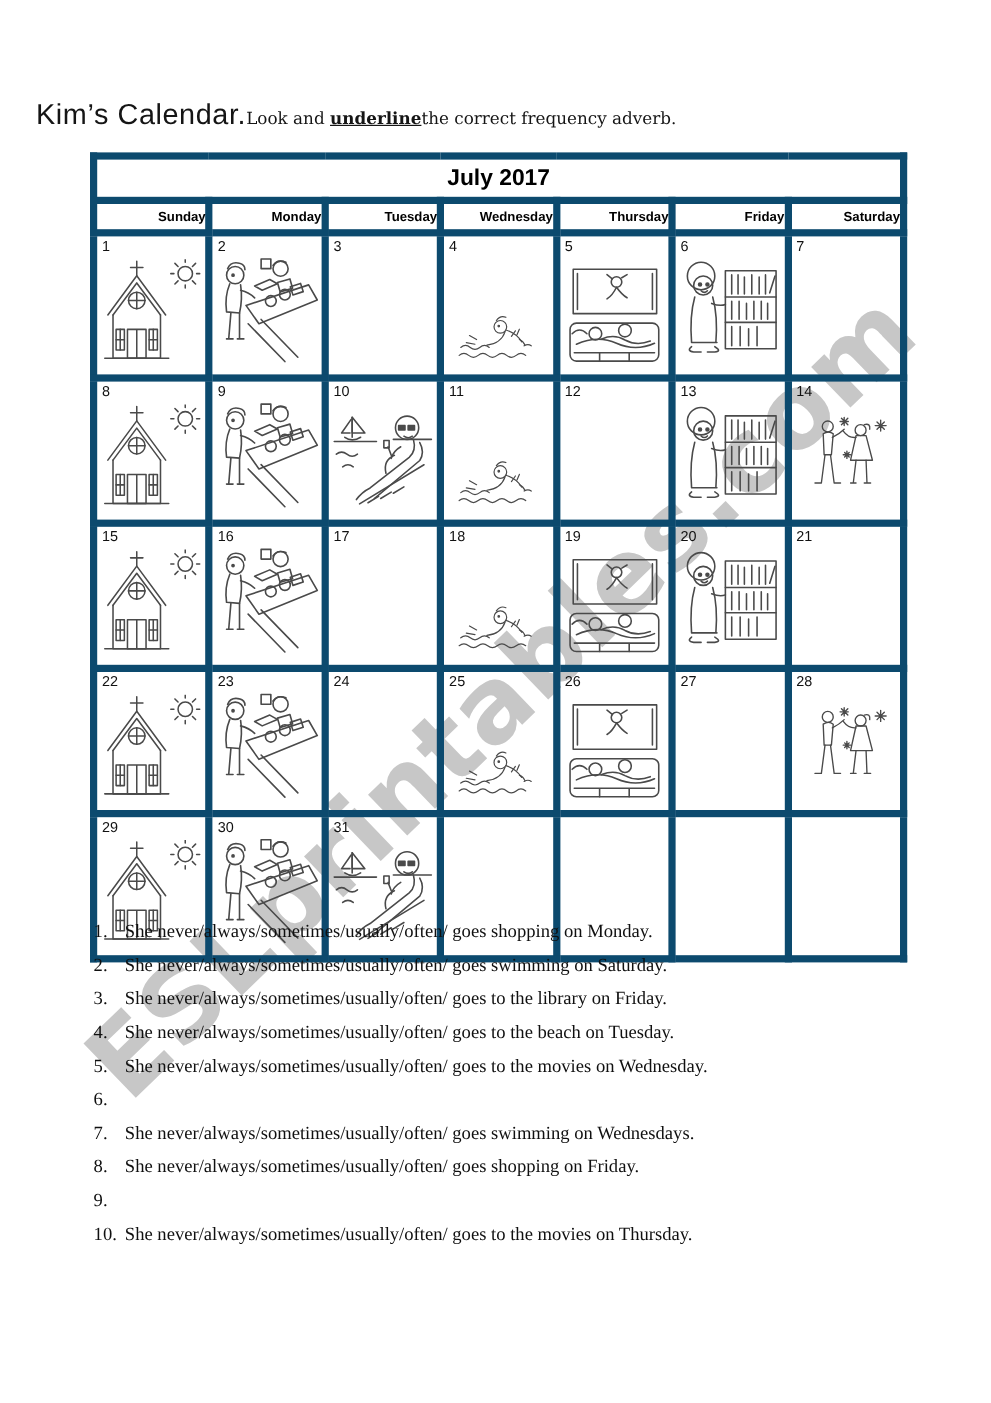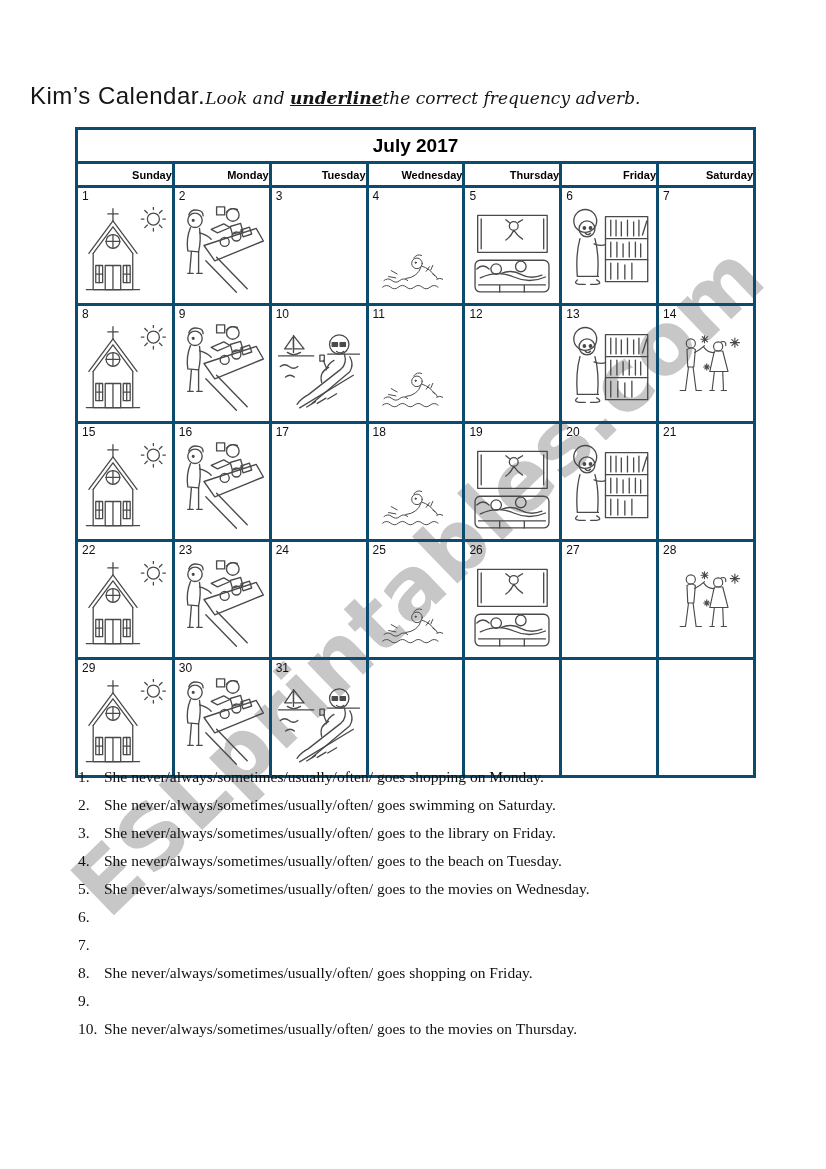--- a/index.html
+++ b/index.html
@@ -11,28 +11,28 @@
   .watermark{
     position:absolute;left:418px;top:580px;
     transform:translate(-50%,-50%) rotate(-44deg);
     font-family:"DejaVu Sans",sans-serif;font-weight:bold;font-size:86px;
     letter-spacing:1px;color:#c7c7c7;white-space:nowrap;z-index:0;user-select:none;
   }
   .content{position:relative;z-index:1;}
   
   .heading{position:absolute;left:30px;top:82px;white-space:nowrap;}
   .page-title{font-size:24px;letter-spacing:.5px;color:#151515;margin-top:40px;}
-  .instr{font-family:"DejaVu Serif",serif;font-style:italic;font-size:17px;color:#151515;}
+  .instr{font-family:"DejaVu Serif",serif;font-size:14px;color:#151515;}
   .instr .u{font-weight:bold;text-decoration:underline;}
   
   table.calendar{
     position:absolute;left:75px;top:127px;width:681px;
     border-collapse:collapse;table-layout:fixed;
   }
-  table.calendar th,table.calendar td{border:3px solid #0c4a6e;padding:0;}
+  table.calendar th,table.calendar td{border:6px solid #0c4a6e;padding:0;}
   .cal-title{height:31px;font-size:19px;font-weight:bold;text-align:center;color:#000;}
   .dayrow th{height:21px;font-size:11px;font-weight:bold;text-align:right;color:#000;}
   table.calendar td{height:115px;vertical-align:top;position:relative;background:transparent;}
   .daynum{position:absolute;left:4px;top:1px;font-size:12px;color:#111;}
   
   .art{
     position:absolute;left:50%;top:54%;transform:translate(-50%,-50%);
     width:90px;height:102px;stroke:#4a4a4a;fill:none;stroke-width:1.5;
     stroke-linecap:round;stroke-linejoin:round;
   }
@@ -402,20 +402,21 @@
       </li>
       <li>
         <span class="num">5.</span>
         <span class="sentence">She never/always/sometimes/usually/often/ goes to the movies on Wednesday.</span>
       </li>
       <li>
         <span class="num">6.</span>
       </li>
       <li>
         <span class="num">7.</span>
+        <span class="sentence">She never/always/sometimes/usually/often/ goes swimming on Wednesdays.</span>
       </li>
       <li>
         <span class="num">8.</span>
         <span class="sentence">She never/always/sometimes/usually/often/ goes shopping on Friday.</span>
       </li>
       <li>
         <span class="num">9.</span>
       </li>
       <li>
         <span class="num">10.</span>

